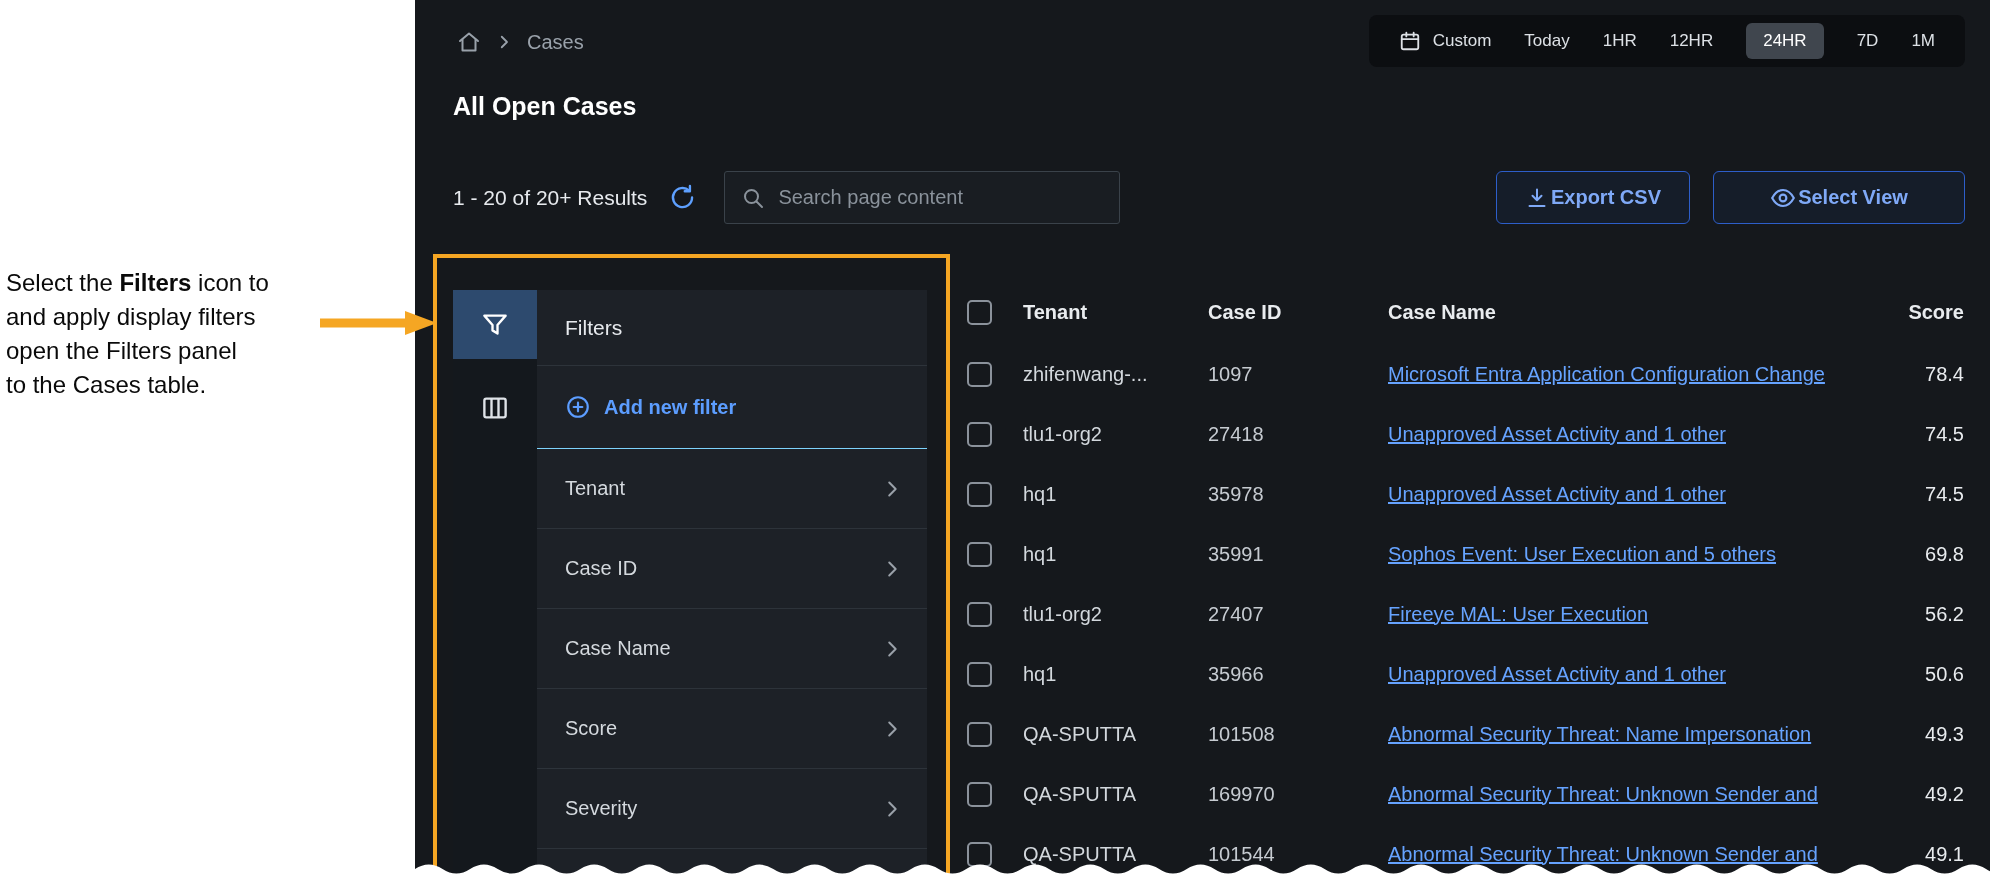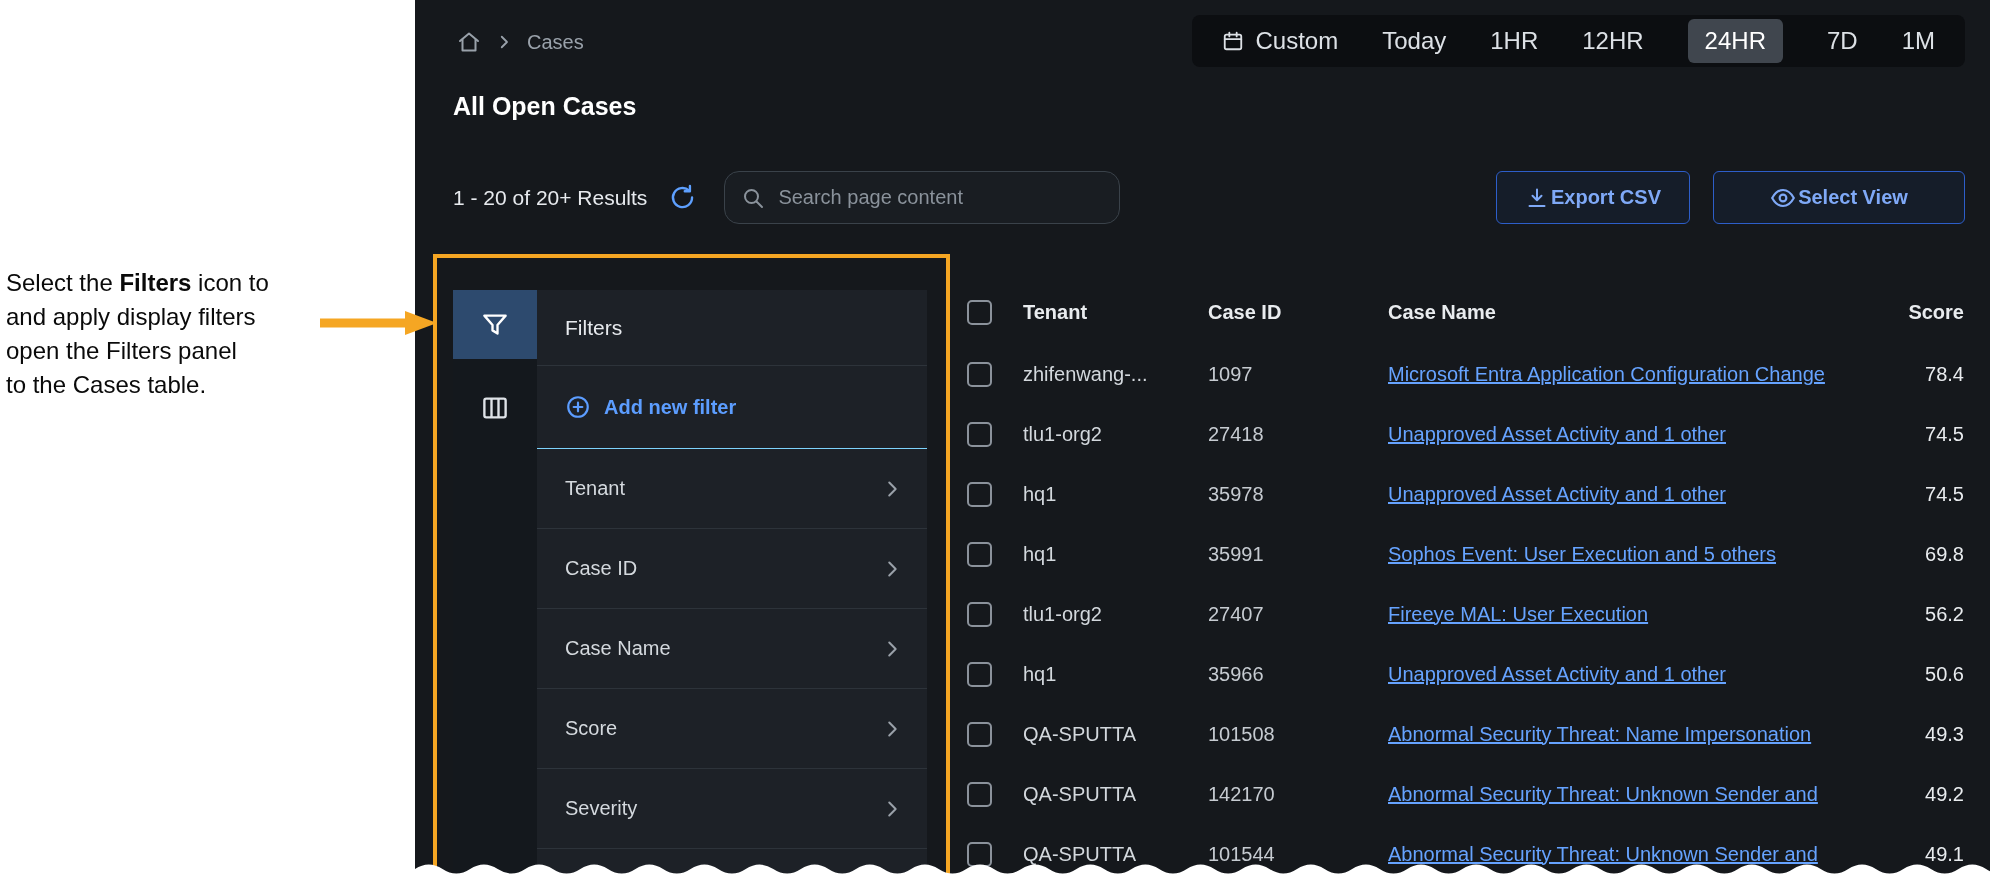--- a/index.html
+++ b/index.html
@@ -16,31 +16,31 @@
   .hl-box { position:absolute; left:433px; top:254px; width:517px; height:629px;
             border:4px solid #F5A623; border-bottom:none; z-index:6; pointer-events:none; }
 
   
   .app { position:absolute; left:415px; top:0; right:0; bottom:0; background:#15181c; color:#e7eaee; }
 
   .crumbs { position:absolute; left:42px; top:26px; height:32px; display:flex; align-items:center; gap:14px; color:#99a1aa; }
   .crumbs .crumb-label { font-size:20px; color:#9aa2ab; }
 
   .timebar { position:absolute; top:15px; right:25px; height:52px; background:#0c0e11; border-radius:8px;
-             display:flex; align-items:center; padding:0 30px; gap:44px; font-size:24px; font-weight:500; color:#dde1e6; }
+             display:flex; align-items:center; padding:0 30px; gap:33px; font-size:17px; font-weight:500; color:#dde1e6; }
   .topt { display:flex; align-items:center; gap:12px; cursor:pointer; white-space:nowrap; }
   .topt.sel { background:#40464e; border-radius:6px; padding:8px 17px; color:#ffffff; }
 
   .page-title { position:absolute; left:38px; top:92px; font-size:25px; font-weight:700; color:#ffffff; }
 
   .toolbar { position:absolute; left:38px; right:25px; top:171px; height:53px; display:flex; align-items:center; }
   .results { font-size:21px; color:#e7eaee; }
   .refresh-btn { margin-left:22px; color:#5ea0ff; display:flex; align-items:center; cursor:pointer; }
   .searchbox { margin-left:28px; width:396px; height:53px; background:#191d22; border:1px solid #3a424a;
-               border-radius:15px; display:flex; align-items:center; padding:0 16px; gap:13px; color:#8a929b; }
+               border-radius:3px; display:flex; align-items:center; padding:0 16px; gap:13px; color:#8a929b; }
   .searchbox input { background:transparent; border:none; outline:none; color:#cfd4da; font-size:20px; width:100%;
                      font-family:"Liberation Sans", sans-serif; }
   .searchbox input::placeholder { color:#8a929b; }
   .tspacer { flex:1; }
   .btn { height:53px; display:flex; align-items:center; justify-content:center; gap:2px; padding:0 28px;
          border:1px solid #2d5ec9; border-radius:6px; color:#7fa9f7; background:rgba(34,74,160,0.10);
          font-size:20px; font-weight:600; cursor:pointer; white-space:nowrap; }
   .btn-wide { min-width:252px; }
   .btn + .btn { margin-left:23px; }
 
@@ -299,21 +299,21 @@
     <div class="trow">
       <span class="cb"></span>
       <span class="cell-tenant">QA-SPUTTA</span>
       <span class="cell-id">101508</span>
       <span class="cell-name"><a>Abnormal Security Threat: Name Impersonation</a></span>
       <span class="cell-score">49.3</span>
     </div>
     <div class="trow">
       <span class="cb"></span>
       <span class="cell-tenant">QA-SPUTTA</span>
-      <span class="cell-id">142170</span>
+      <span class="cell-id">169970</span>
       <span class="cell-name"><a>Abnormal Security Threat: Unknown Sender and</a></span>
       <span class="cell-score">49.2</span>
     </div>
     <div class="trow">
       <span class="cb"></span>
       <span class="cell-tenant">QA-SPUTTA</span>
       <span class="cell-id">101544</span>
       <span class="cell-name"><a>Abnormal Security Threat: Unknown Sender and</a></span>
       <span class="cell-score">49.1</span>
     </div>

